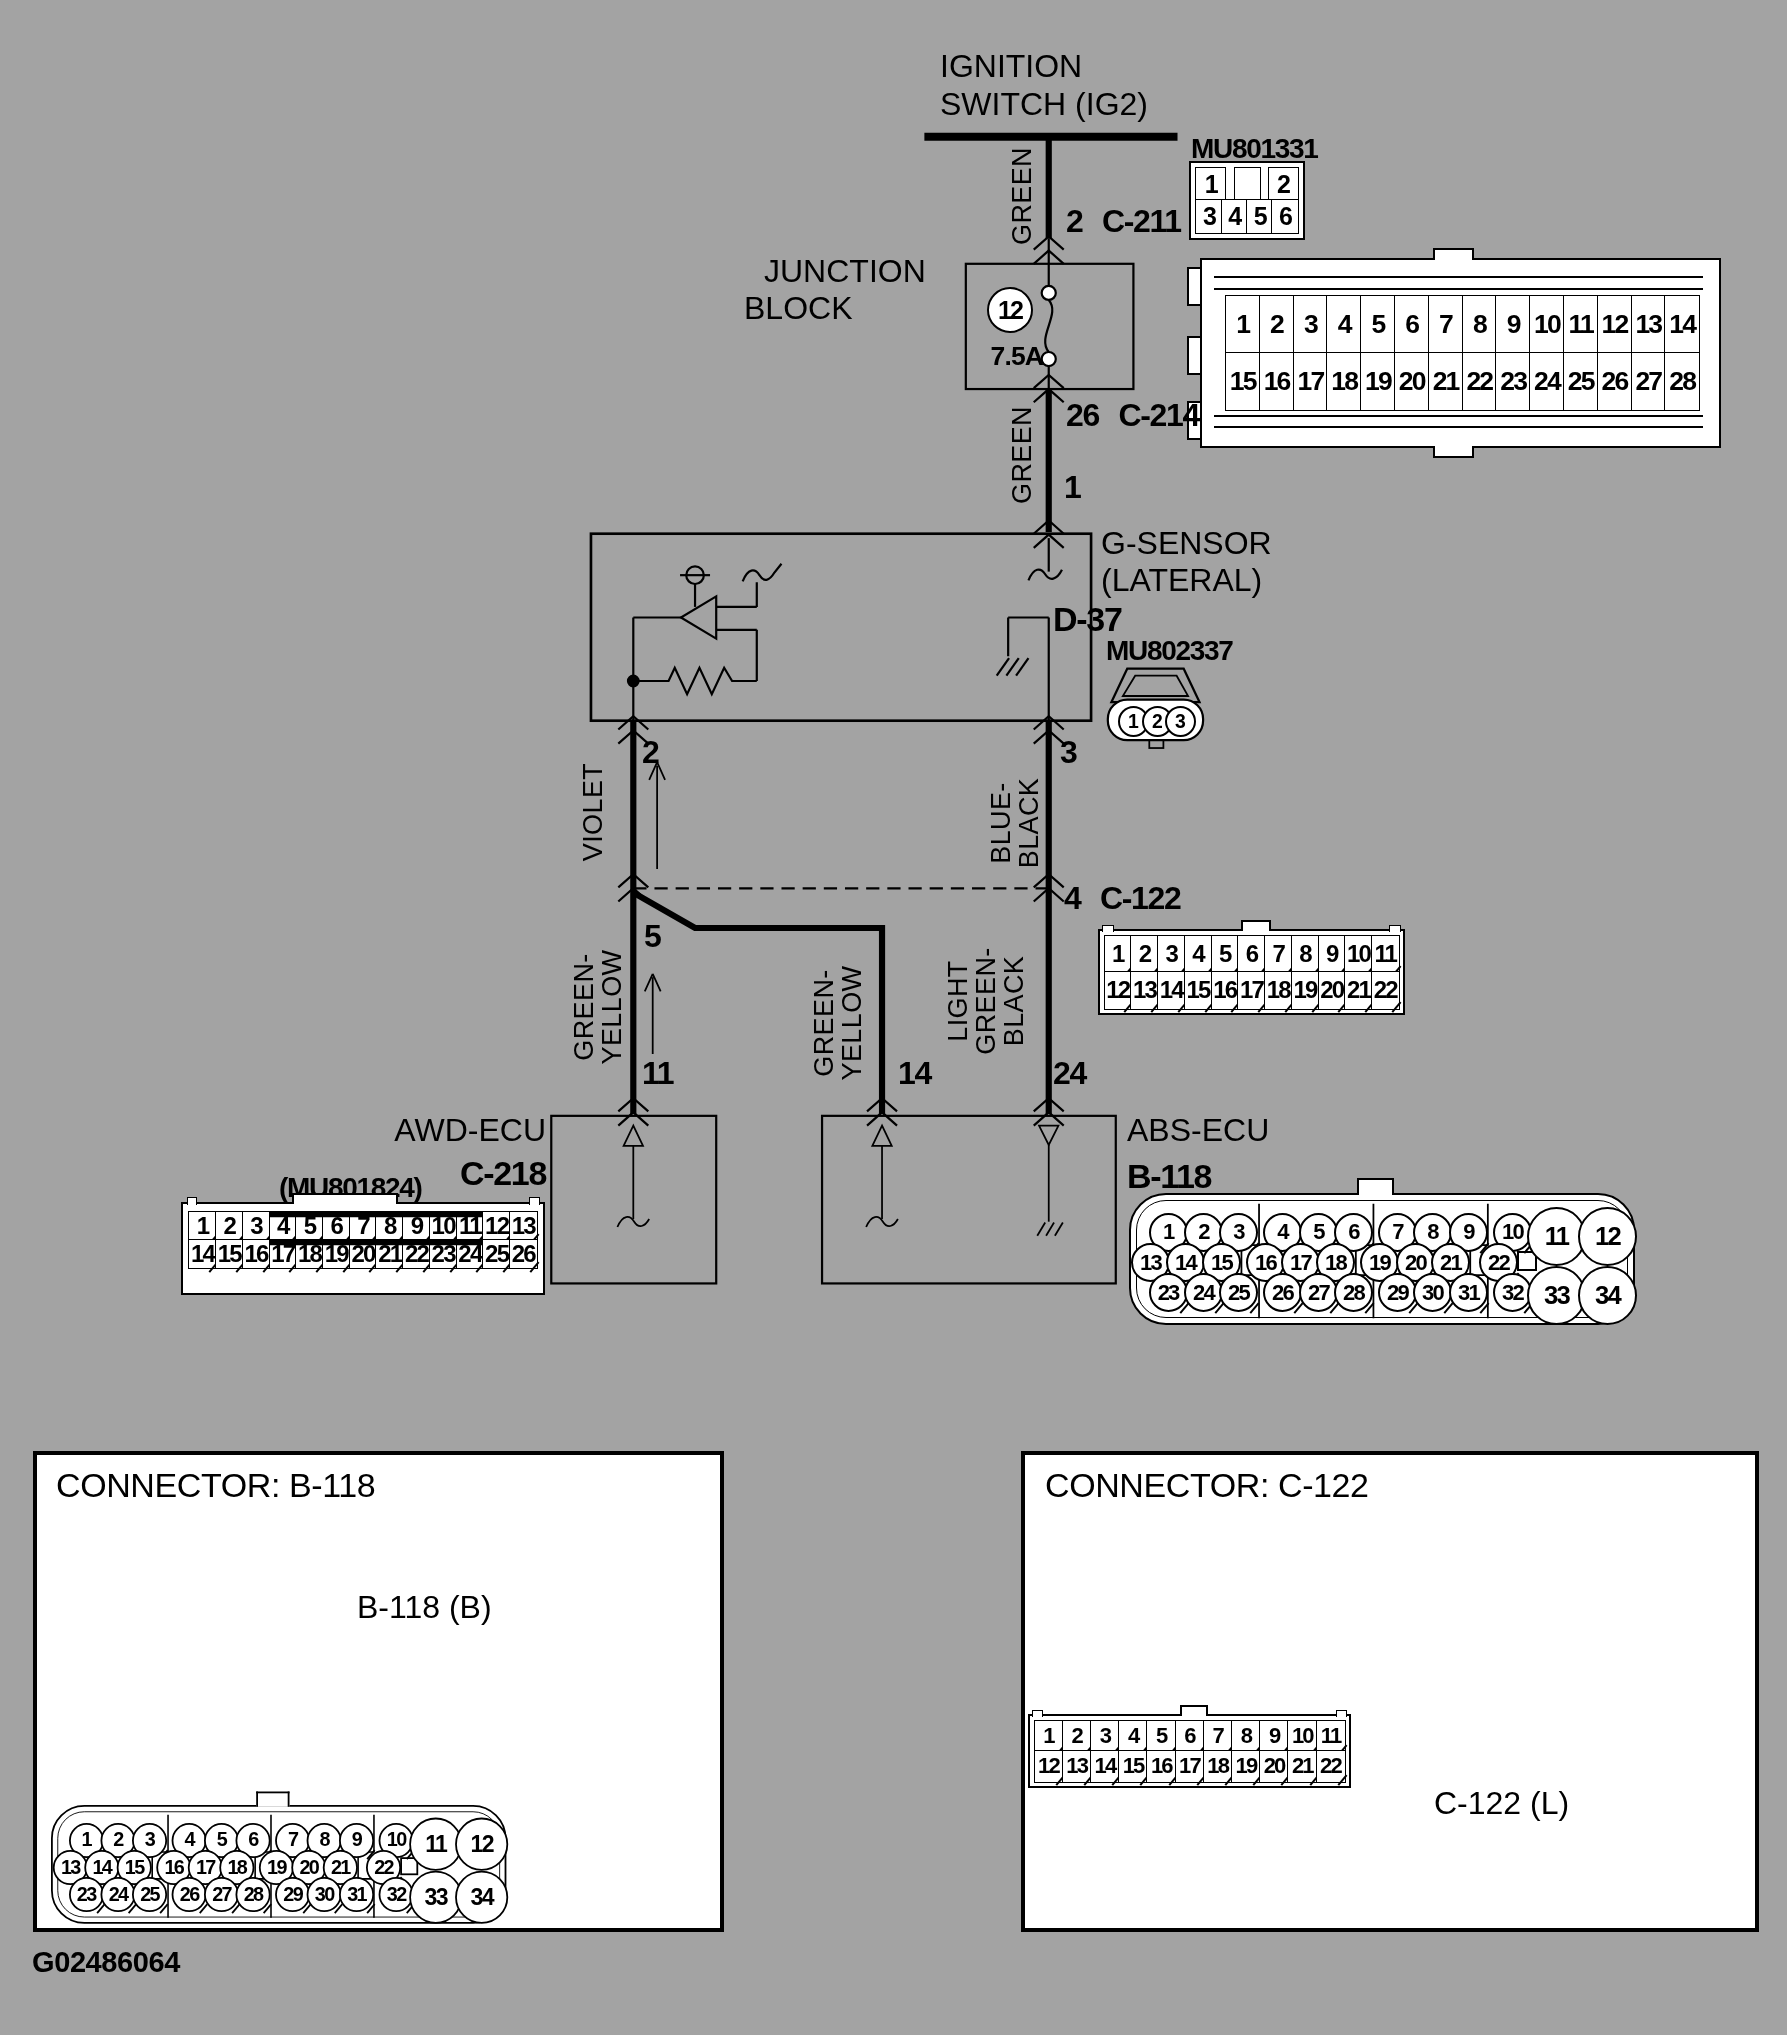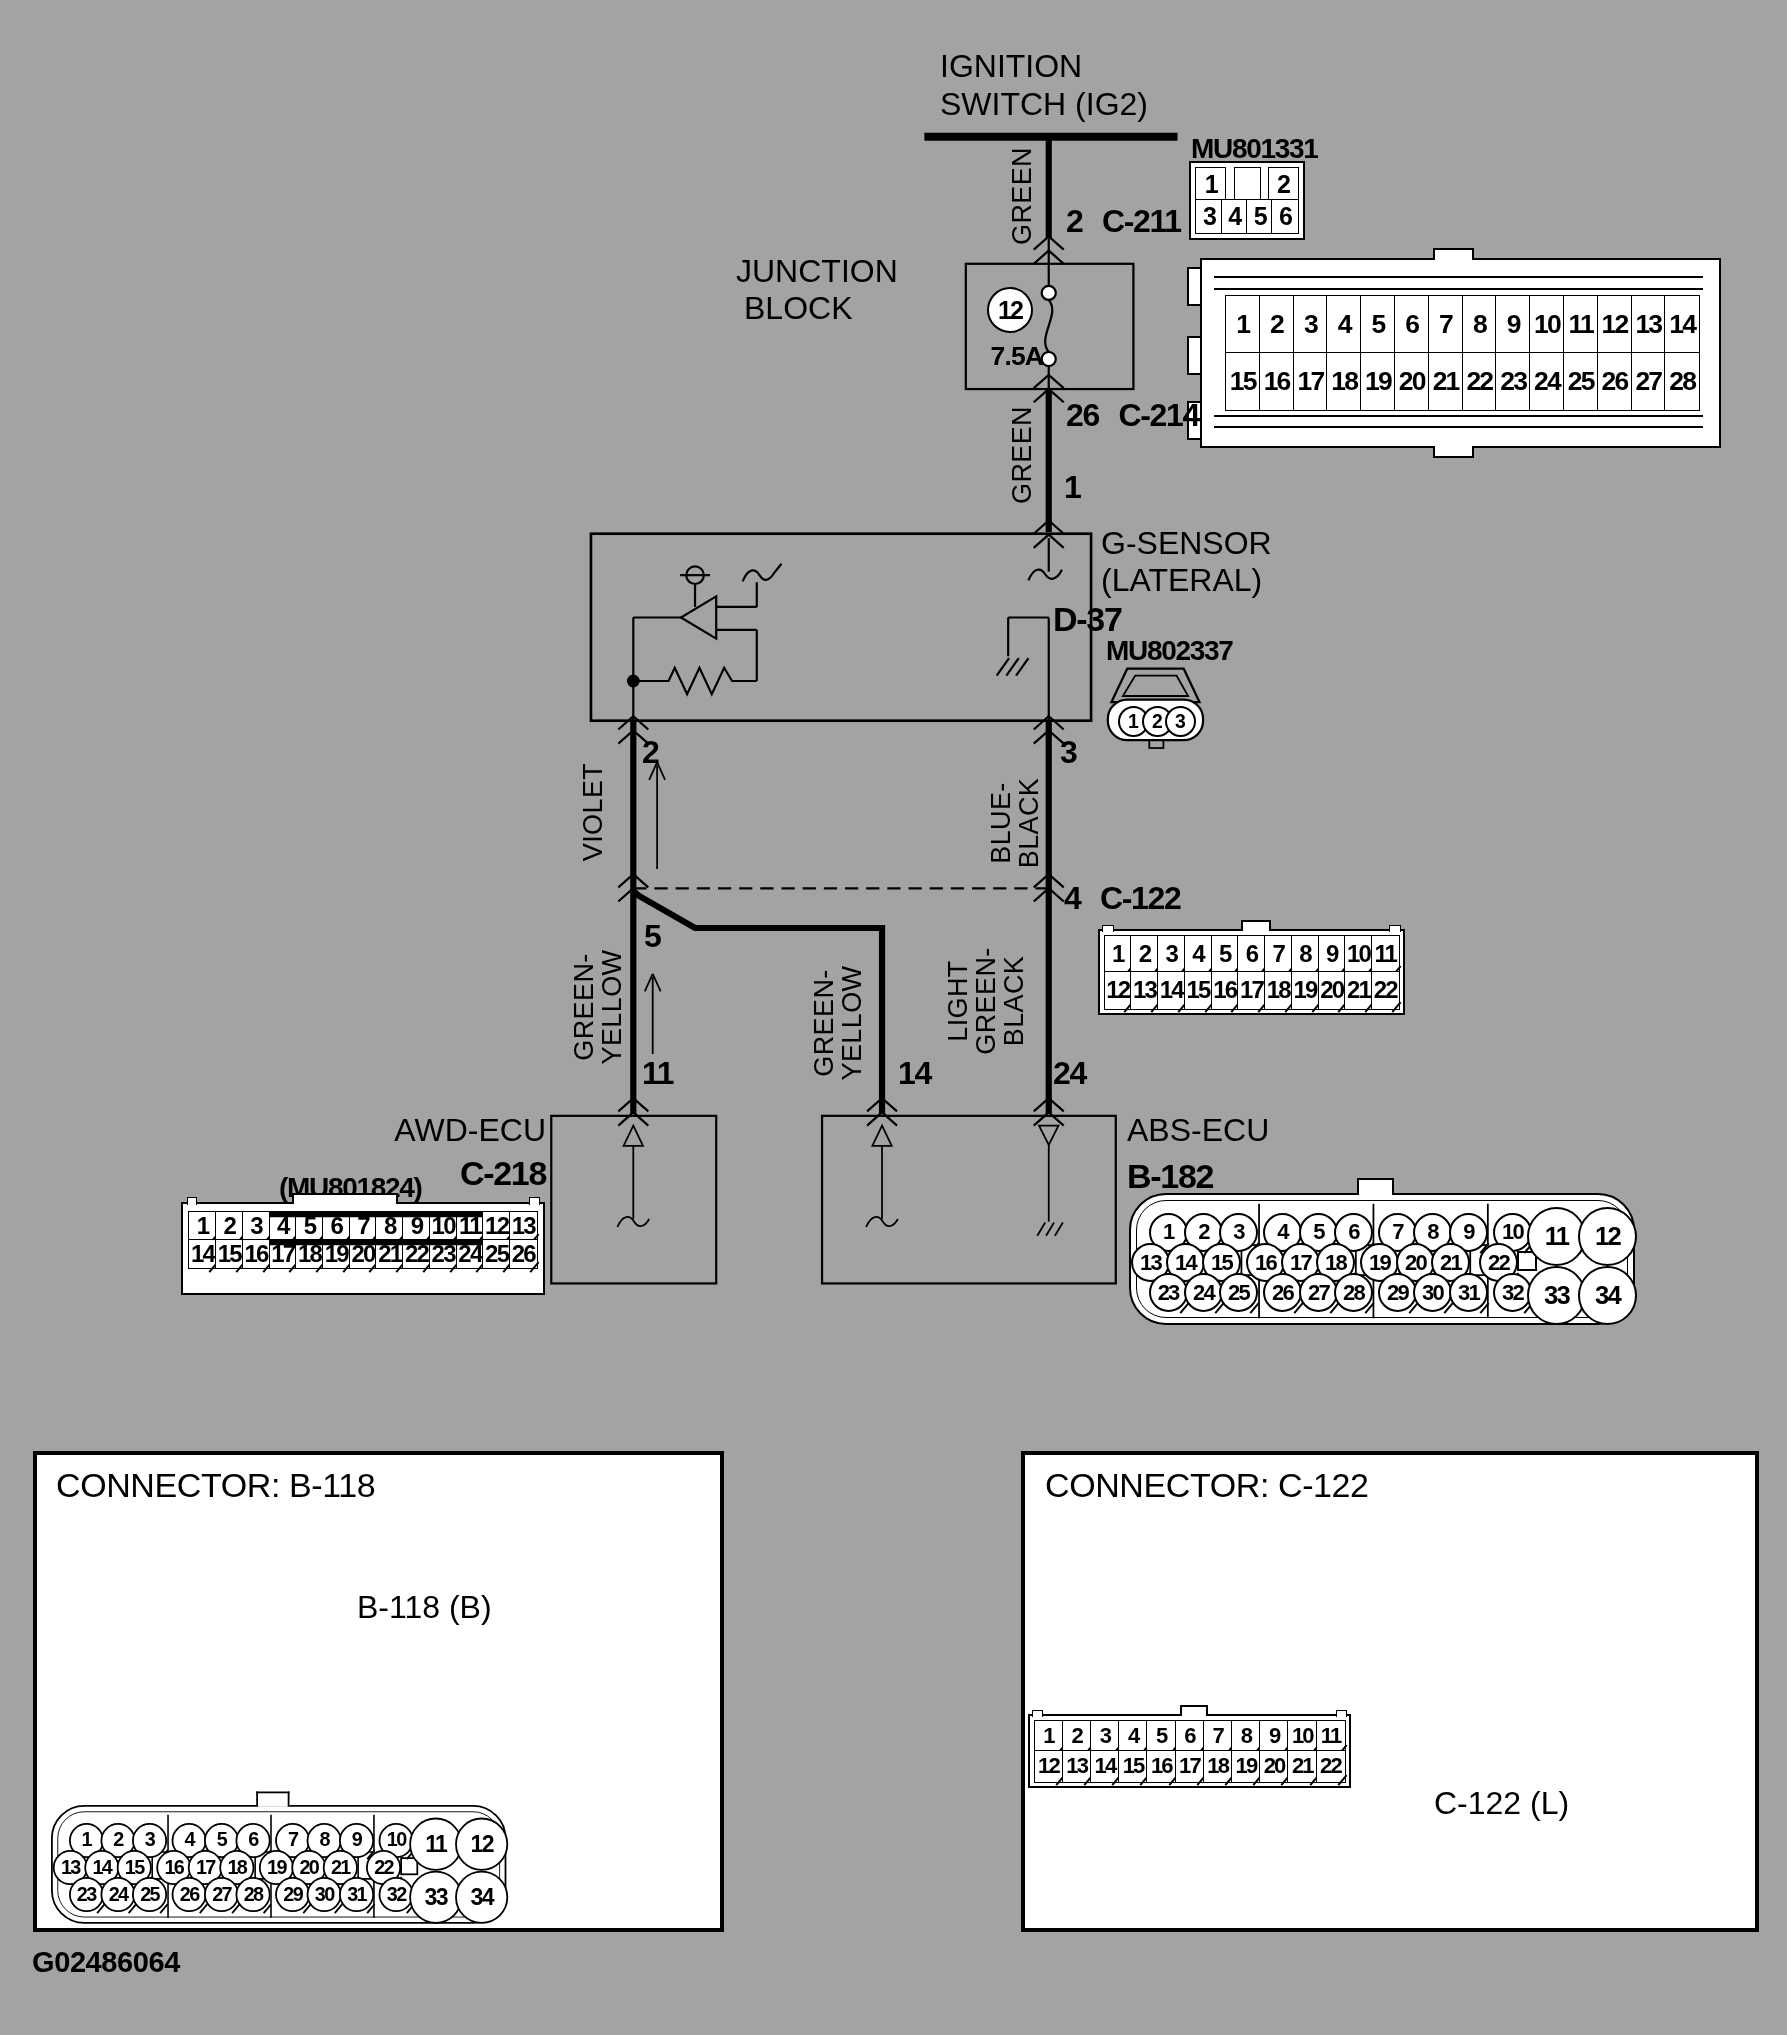--- a/index.html
+++ b/index.html
@@ -256,21 +256,21 @@
         <span class="cell">2</span>
       </div>
     <div class="r2 grid-row">
         <span class="cell">3</span>
         <span class="cell">4</span>
         <span class="cell">5</span>
         <span class="cell">6</span>
       </div>
   </div>
 
-  <div class="lbl plain" style="left:736px;top:254px">JUNCTION</div>
+  <div class="lbl plain" style="left:764px;top:254px">JUNCTION</div>
   <div class="lbl plain" style="left:744px;top:291px">BLOCK</div>
   <div class="fuse12">12</div>
   <div class="lbl" style="left:969px;top:341px;width:74px;text-align:right;font-weight:bold;font-size:26.5px;letter-spacing:-0.9px">7.5A</div>
 
   <div id="c214">
     <div class="rail" style="top:16px"></div>
     <div class="rail" style="bottom:17.6px"></div>
     <div class="rows">
       <div class="grid-row">
           <span class="cell">1</span>
@@ -420,21 +420,21 @@
         <span class="cell tick">24</span>
         <span class="cell">25</span>
         <span class="cell">26</span>
       </div>
     <div class="tab" style="left:109px;top:-10.6px;width:106px;height:10.6px;border-bottom:none;border-width:2.2px"></div>
     <div class="tab" style="left:3.5px;top:-7px;width:10.6px;height:8px;border-bottom:none;border-width:1.8px"></div>
     <div class="tab" style="right:3.5px;top:-7px;width:10.6px;height:8px;border-bottom:none;border-width:1.8px"></div>
   </div>
 
   <div class="lbl plain" style="left:1127px;top:1113px">ABS-ECU</div>
-  <div class="lbl code38" style="left:1127px;top:1157px">B-182</div>
+  <div class="lbl code38" style="left:1127px;top:1157px">B-118</div>
   <div class="b118 b118-pins" style="left:1129px;top:1193px">
     <div class="inner"></div>
     <div class="toptab"></div>
     <svg width="506" height="132" style="left:0;top:0" viewBox="0 0 574 150">
       <g stroke="#000" stroke-width="2" fill="none">
         <path d="M145 10 V57 L125 57 V91 L145 91 V140"></path>
         <path d="M275 10 V57 L255 57 V91 L275 91 V140"></path>
         <path d="M405 10 V57 L385 57 V91 L405 91 V140"></path>
       </g>
     </svg>

